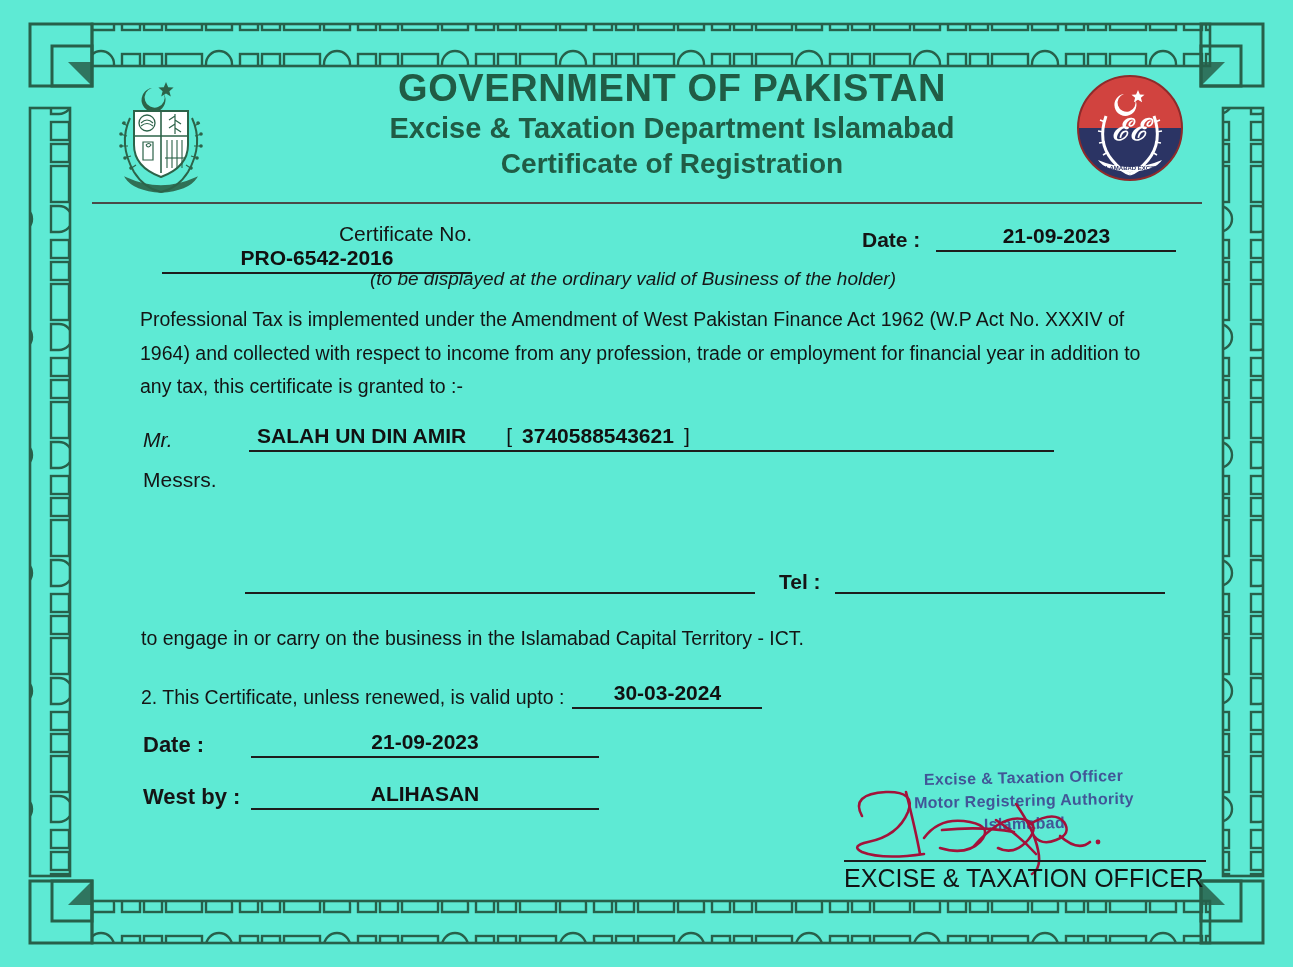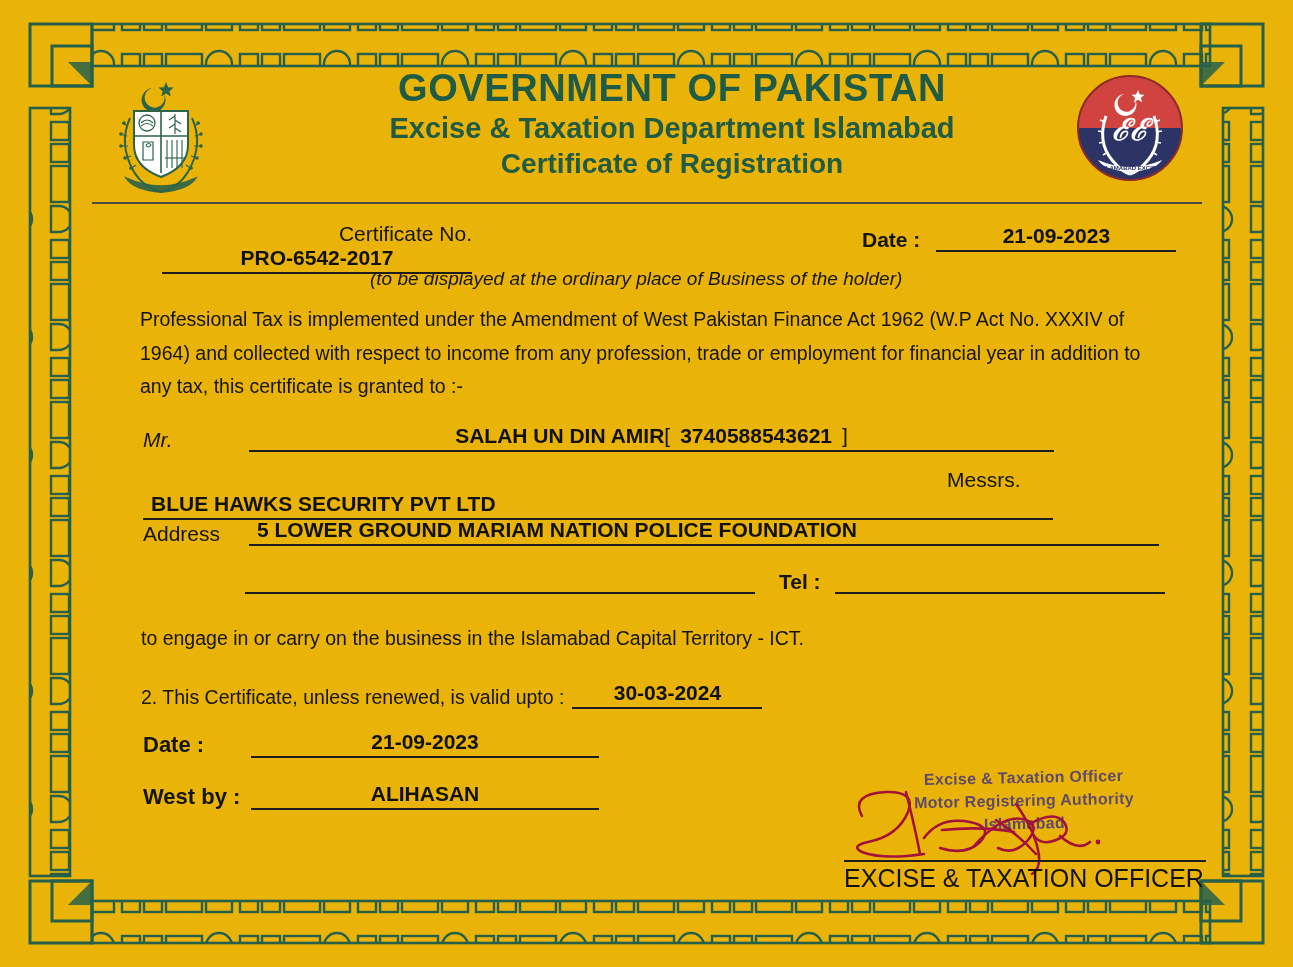--- a/index.html
+++ b/index.html
@@ -7,21 +7,21 @@
     padding: 0;
     background: #ffffff;
   }
   body {
     font-family: "Liberation Sans", sans-serif;
   }
   #page {
     position: relative;
     width: 1293px;
     height: 967px;
-    background: #eab308;
+    background: #5eead4;
     overflow: hidden;
   }
 
   
   .border-frame {
     position: absolute;
     left: 0; top: 0;
     width: 1293px; height: 967px;
     pointer-events: none;
   }
@@ -309,60 +309,51 @@
         <text x="58" y="100" font-family="'Liberation Sans', sans-serif" font-size="6" font-weight="bold" fill="#2b3464" text-anchor="middle">ISLAMABAD EXCISE</text>
       </svg>
     </div>
   </div>
 
   <div class="header-rule"></div>
 
   <div class="row cert-row">
     <span class="lbl">Certificate No.</span>
     <span class="field" style="width: 310px; margin-left: 22px; justify-content:center;">
-      <span class="val">PRO-6542-2017</span>
+      <span class="val">PRO-6542-2016</span>
     </span>
   </div>
 
   <div class="row date-row">
     <span class="lbl lbl-bold">Date :</span>
     <span class="field" style="width: 240px; margin-left: 16px; justify-content:center;">
       <span class="val">21-09-2023</span>
     </span>
   </div>
 
-  <div class="subtitle">(to be displayed at the ordinary place of Business of the holder)</div>
+  <div class="subtitle">(to be displayed at the ordinary valid of Business of the holder)</div>
 
   <div class="para">Professional Tax is implemented under the Amendment of West Pakistan Finance Act 1962 (W.P Act No. XXXIV of 1964) and collected with respect to income from any profession, trade  or employment for financial year in addition to any tax, this certificate is granted to :-</div>
 
   <div class="row mr-row">
     <span class="lbl" style="width:106px;font-style:italic;">Mr.</span>
-    <span class="field" style="width: 805px; padding-left:8px; justify-content: center;">
+    <span class="field" style="width: 805px; padding-left:8px; justify-content: flex-start; gap: 40px;">
       <span class="val">SALAH UN DIN AMIR</span>
       <span style="display:flex; align-items:flex-end; gap:10px; padding-right:8px;">
         <span class="val" style="font-weight:normal;">[</span>
         <span class="val">3740588543621</span>
         <span class="val" style="font-weight:normal;">]</span>
       </span>
     </span>
   </div>
 
   <div class="row messrs-row">
     <span class="lbl" style="width:106px;">Messrs.</span>
-    <span class="field" style="width: 910px; padding-left:8px;">
-      <span class="val">BLUE HAWKS SECURITY PVT LTD</span>
-    </span>
-  </div>
-
-  <div class="row address-row">
-    <span class="lbl" style="width:106px;">Address</span>
-    <span class="field" style="width: 910px; padding-left:8px;">
-      <span class="val">5 LOWER GROUND MARIAM NATION POLICE FOUNDATION</span>
-    </span>
-  </div>
+  </div>
+
 
   <div class="row addr2-row">
     <span class="field" style="width: 510px;">
       <span class="val"></span>
     </span>
     <span class="lbl lbl-bold" style="margin:0 14px 0 24px;">Tel :</span>
     <span class="field" style="width: 330px;">
       <span class="val"></span>
     </span>
   </div>

